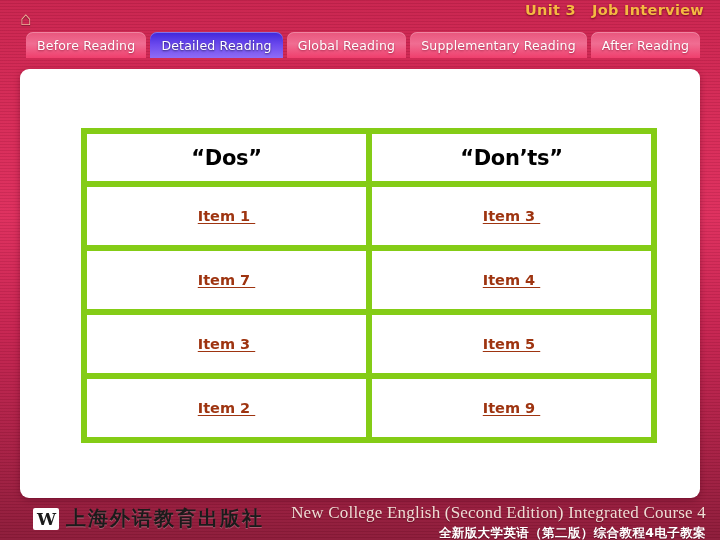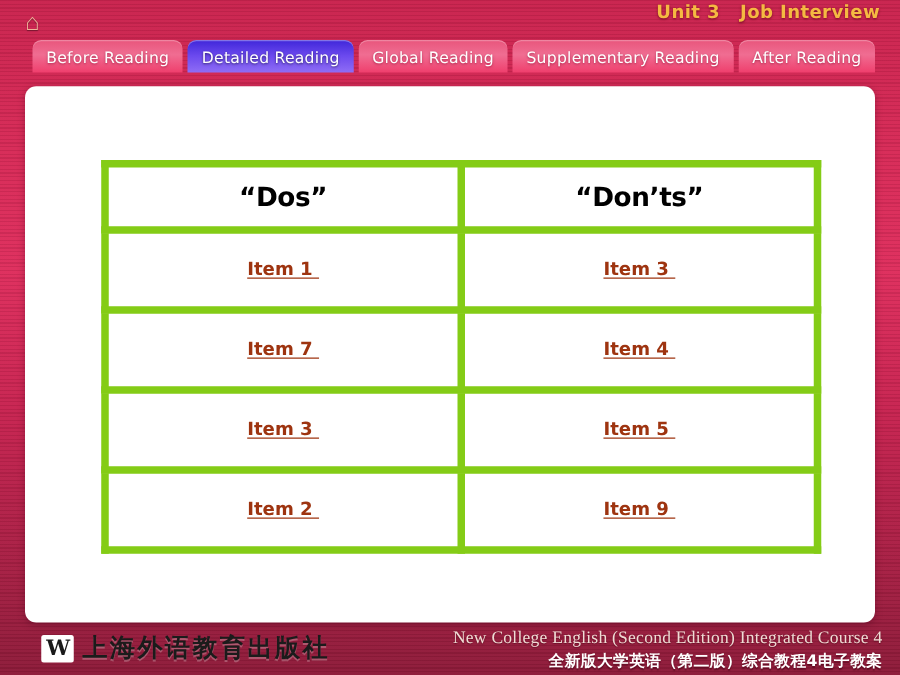--- a/index.html
+++ b/index.html
@@ -182,21 +182,21 @@
     text-shadow: 0 1px 0 rgba(255,255,255,0.25);
   }
   #course-info {
     position: absolute;
     right: 14px; top: 5px;
     text-align: right;
   }
   #course-en {
     color: #f0dcd5;
     font-family: "Liberation Serif", serif;
-    font-size: 14px;
+    font-size: 17px;
     letter-spacing: 0.2px;
     text-shadow: 0 1px 1px rgba(70,0,20,0.6);
   }
   #course-cn {
     margin-top: 2px;
     color: #ffffff;
     font-family: "DejaVu Sans", sans-serif;
     font-size: 12.5px;
     font-weight: bold;
     letter-spacing: 0.4px;

